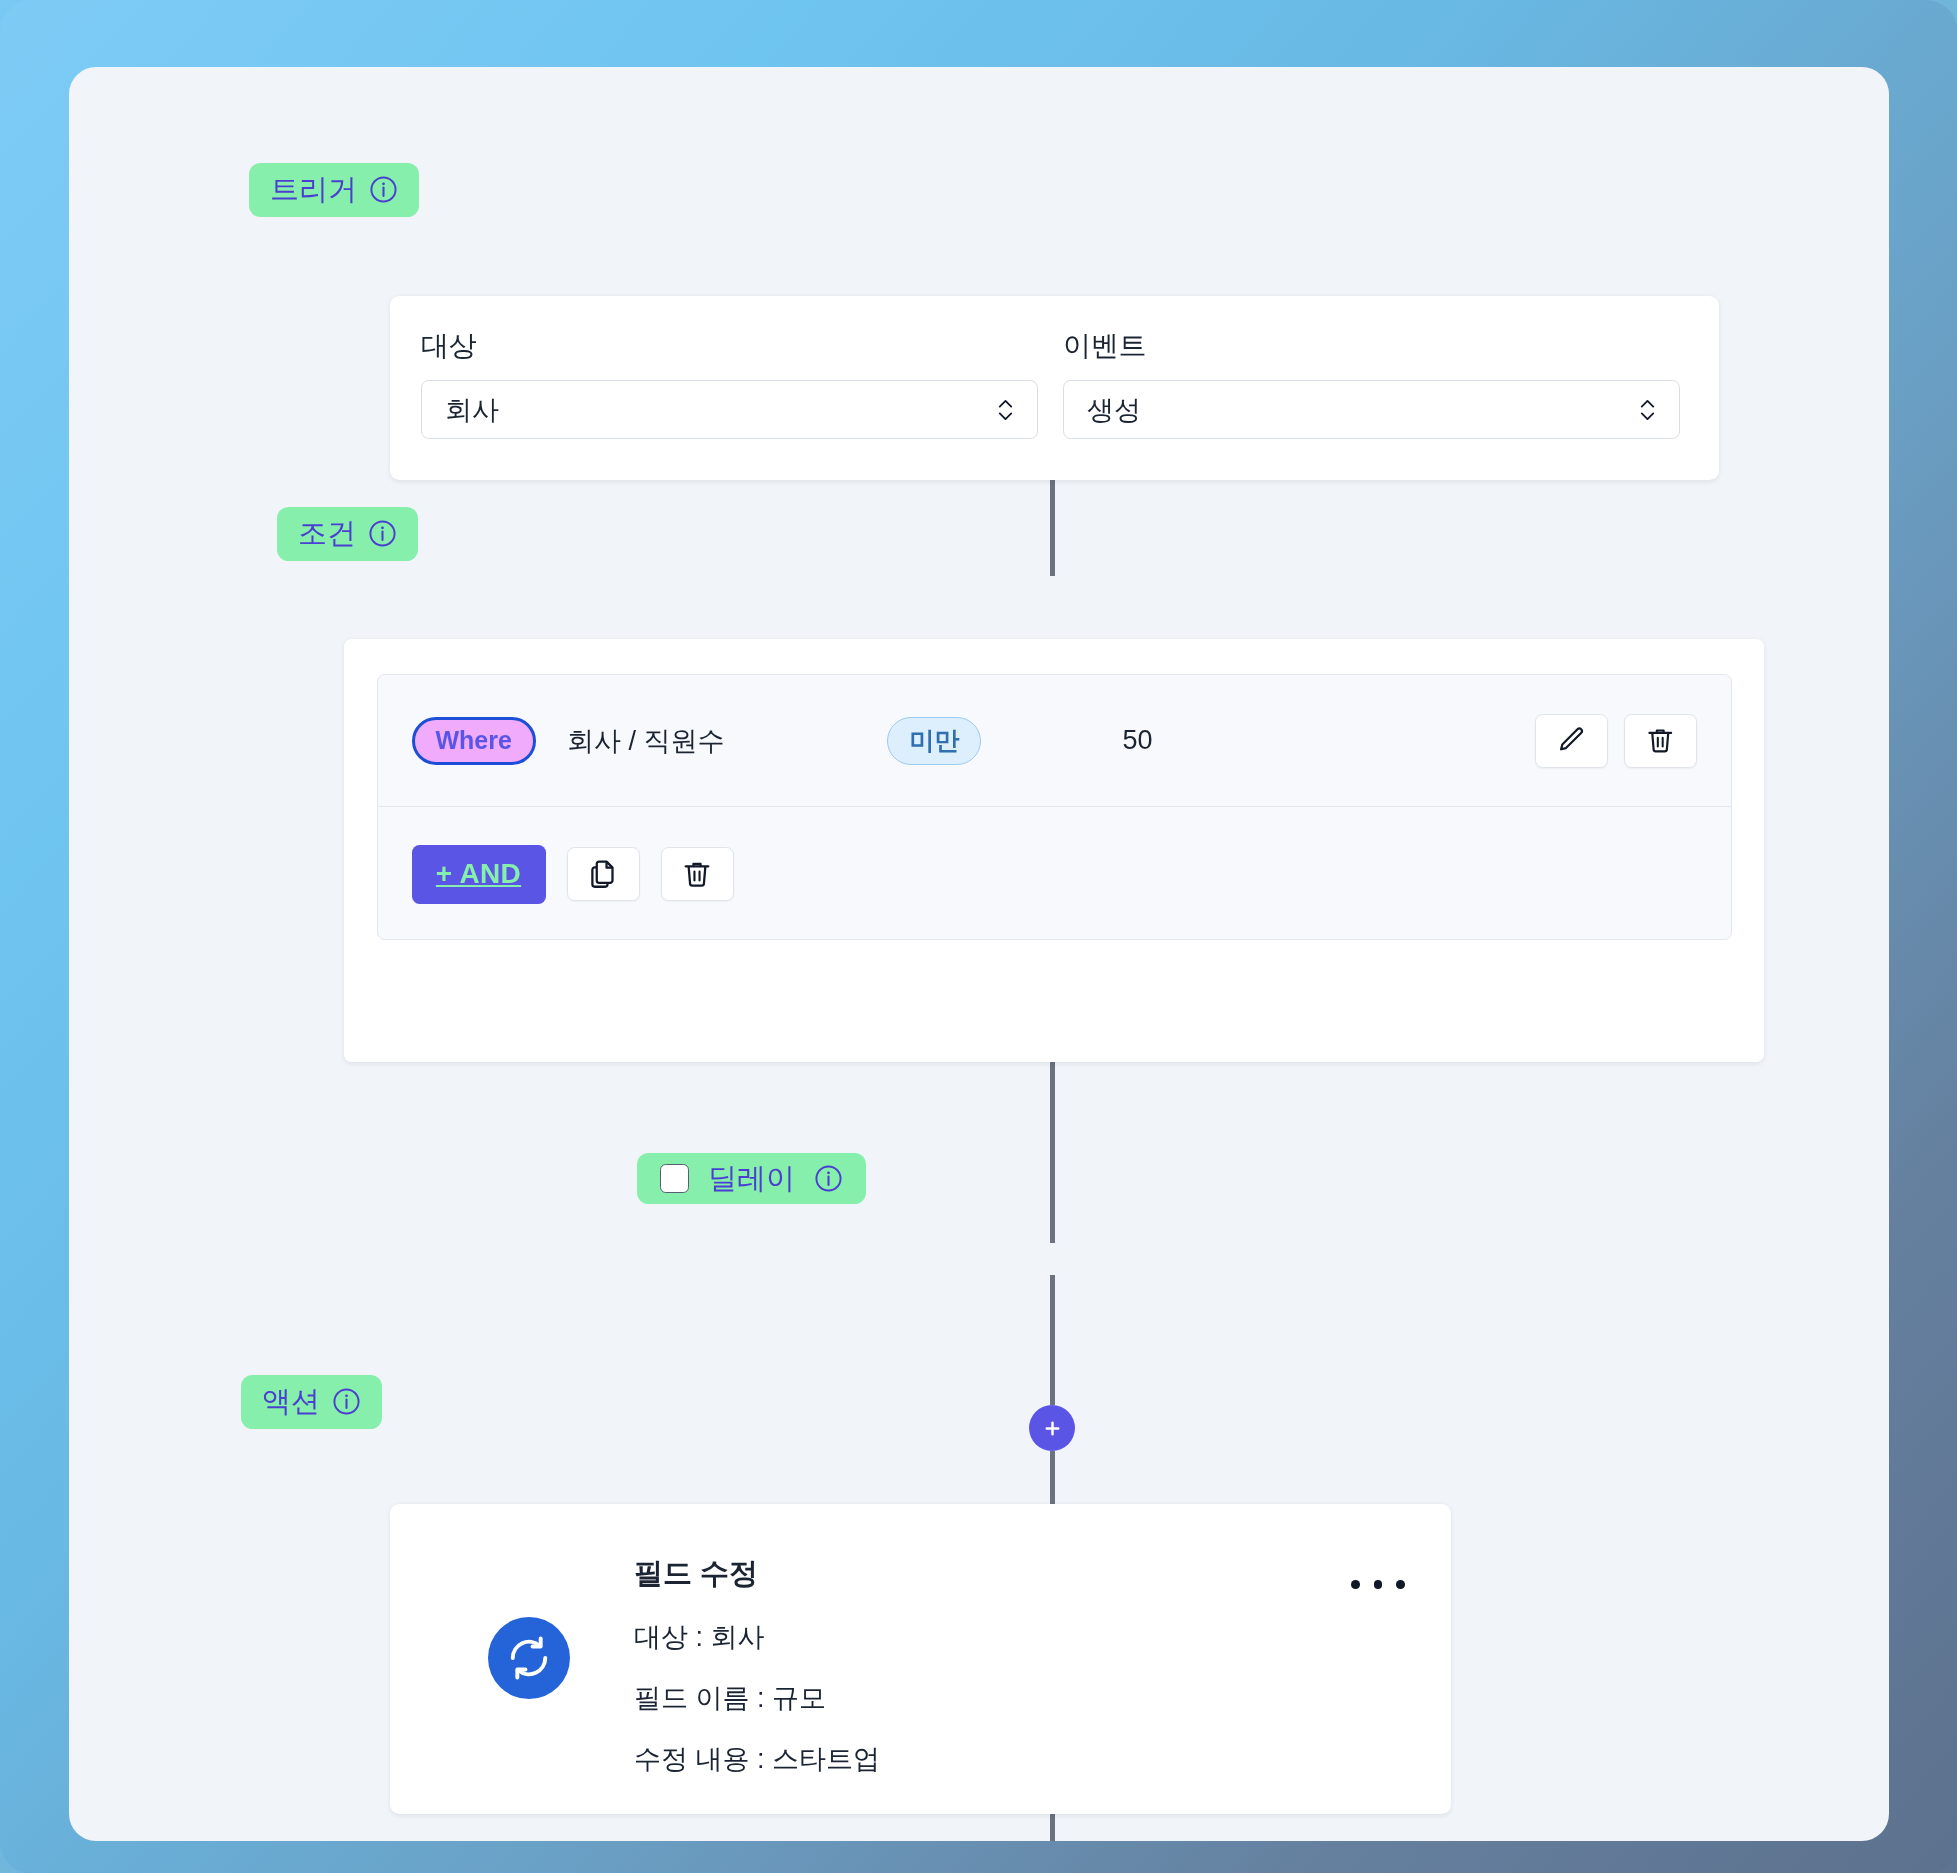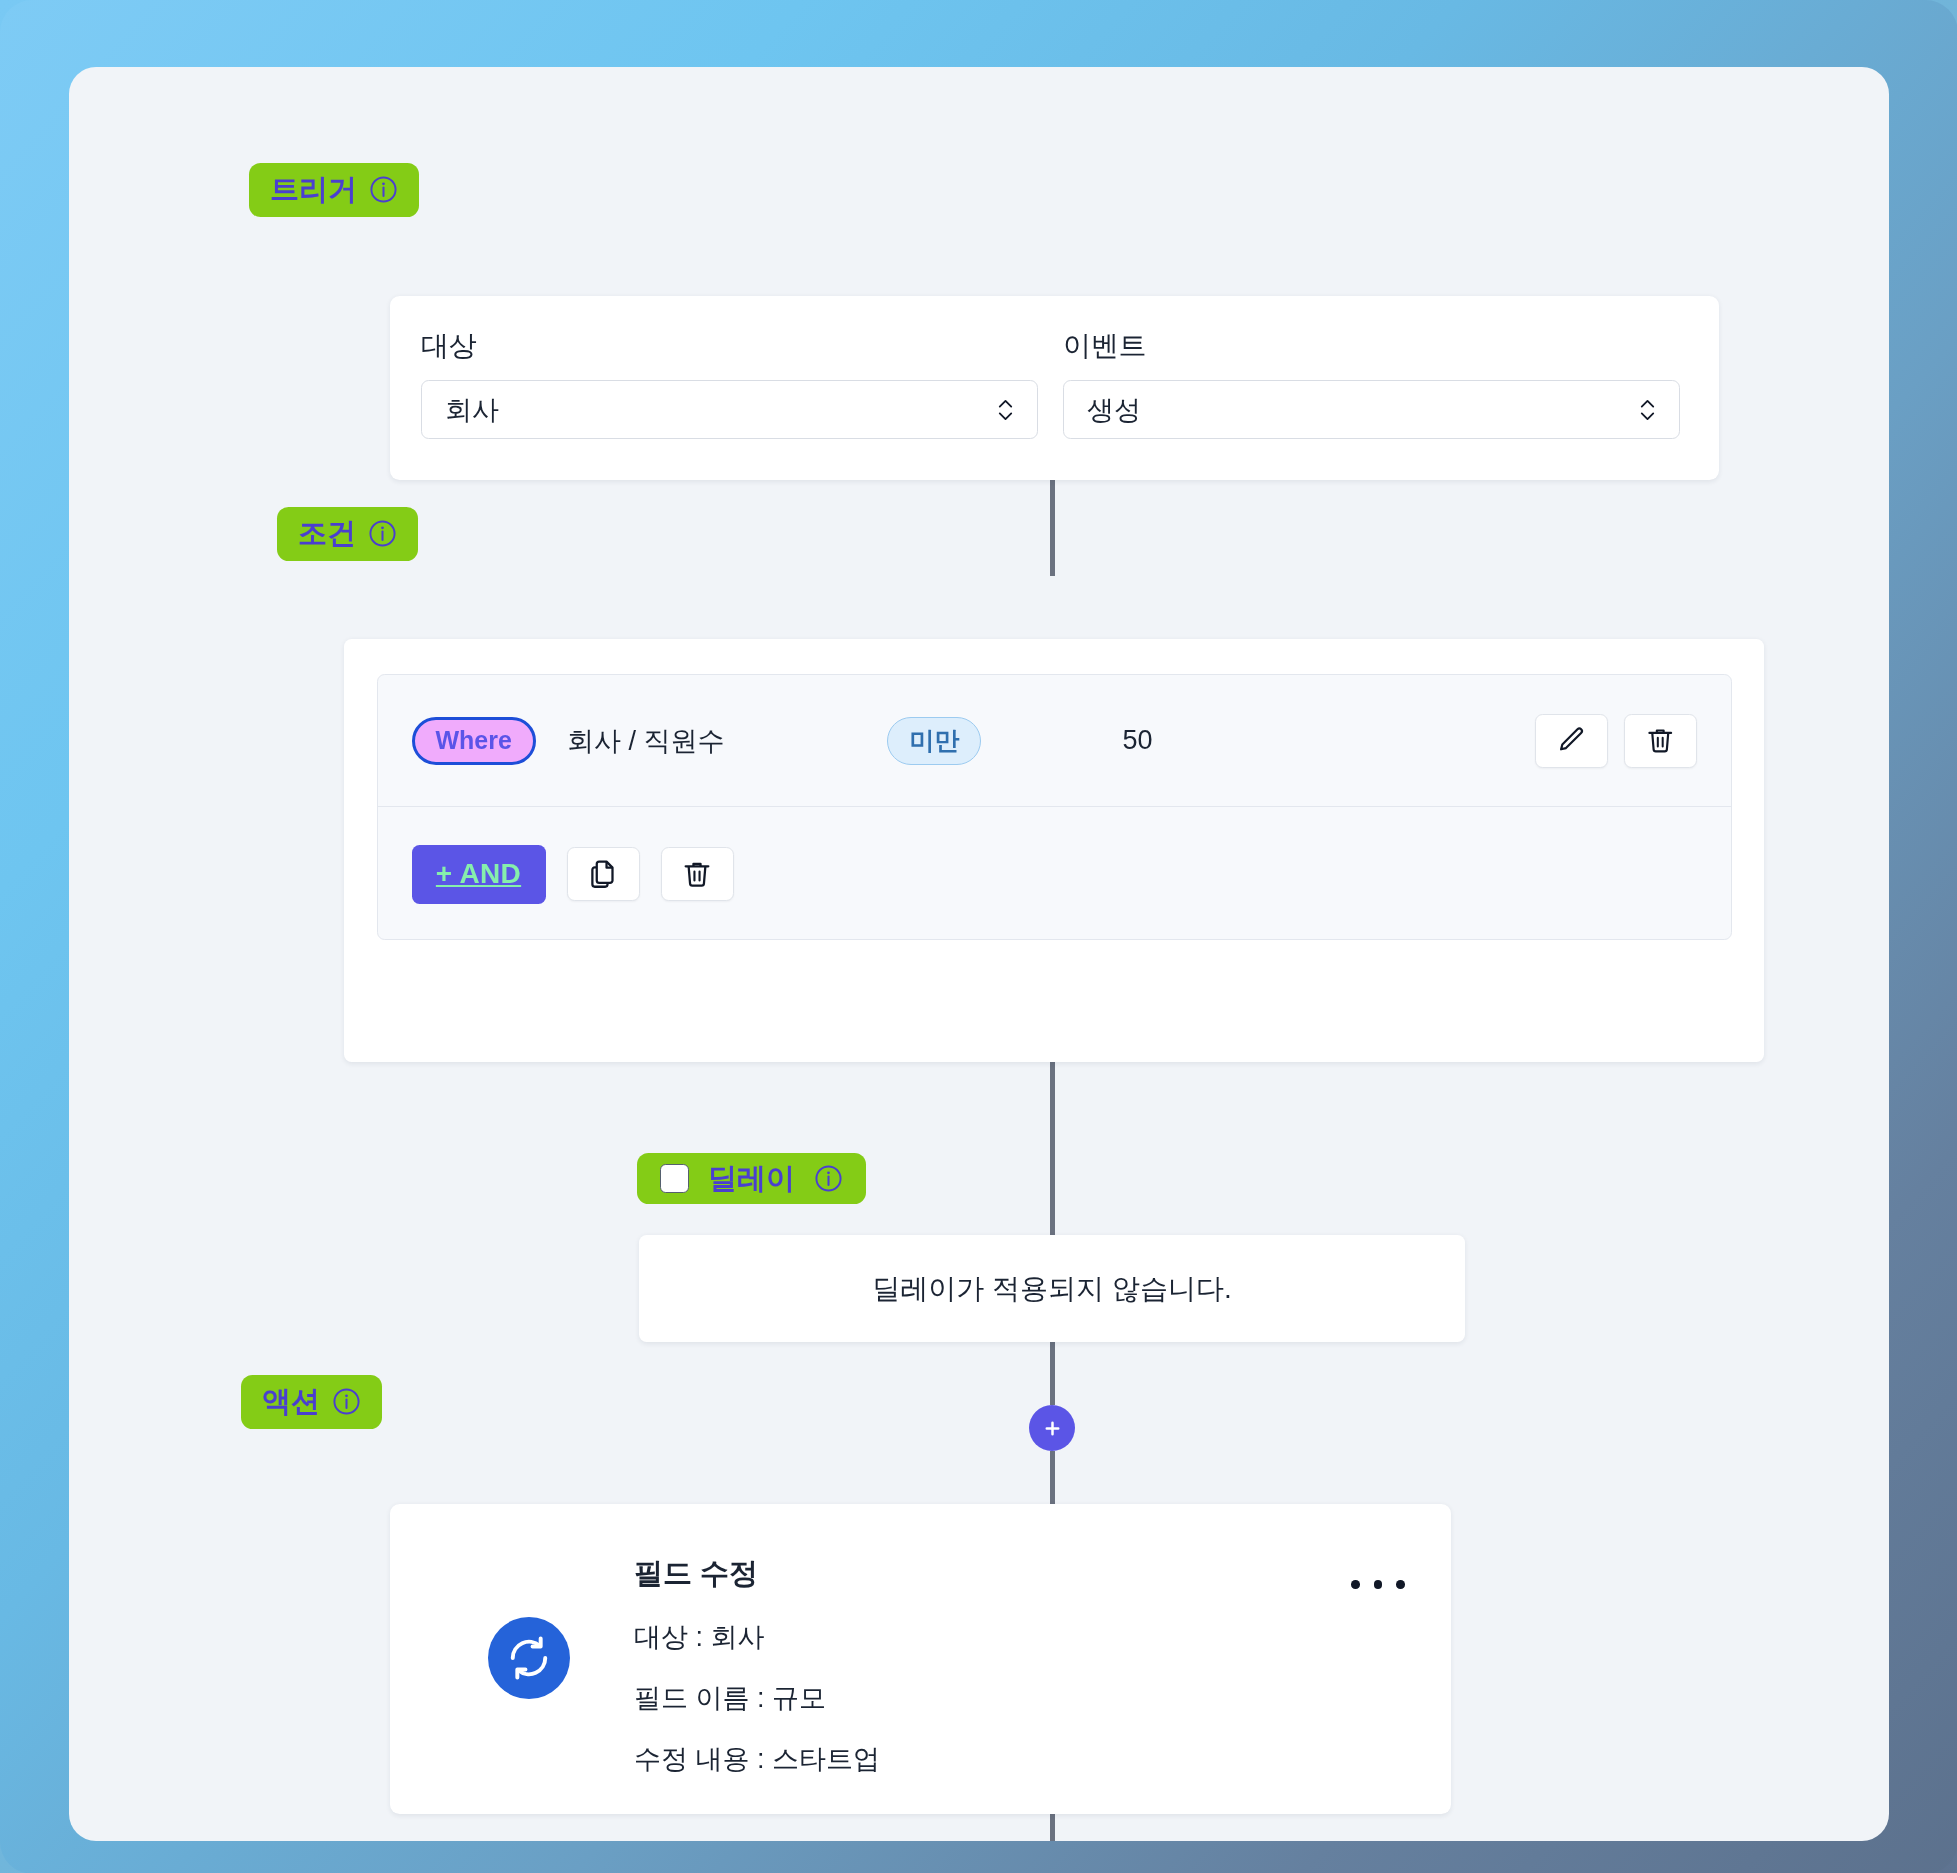--- a/index.html
+++ b/index.html
@@ -46,26 +46,26 @@
     background: #6b7280;
     left: 981px;
   }
 
   
   .section-pill {
     position: absolute;
     display: inline-flex;
     align-items: center;
     gap: 11.5px;
-    background: #84cc16;
+    background: #86efac;
     border-radius: 11.5px;
     padding: 12.4px 21px;
     color: #4b3fd4;
     font-size: 29px;
-    font-weight: 700;
+    font-weight: 400;
     line-height: 1;
     white-space: nowrap;
   }
   .section-pill .pill-text { color: #4a3fd0; }
 
   .info-icon {
     width: 29px; height: 29px;
     display: inline-block;
     flex: 0 0 auto;
   }
@@ -404,23 +404,20 @@
       <span class="pill-text">딜레이</span>
       <span class="info-icon">
         <svg viewBox="0 0 24 24" fill="none">
           <circle cx="12" cy="12" r="10" stroke="#4a3fd0" stroke-width="1.6"></circle>
           <circle cx="12" cy="7.3" r="1.15" fill="#4a3fd0"></circle>
           <path d="M12 10.4v7" stroke="#4a3fd0" stroke-width="1.7" stroke-linecap="round"></path>
         </svg>
       </span>
     </div>
 
-    <div class="card" id="delay-card">
-      <span>딜레이가 적용되지 않습니다.</span>
-    </div>
 
     <div id="plus-node">
       <svg width="23" height="23" viewBox="0 0 24 24" fill="none">
         <path d="M12 6v12M6 12h12" stroke="#ffffff" stroke-width="2.6" stroke-linecap="round"></path>
       </svg>
     </div>
 
     <div class="section-pill" style="left:172px; top:1308px;">
       <span class="pill-text">액션</span>
       <span class="info-icon">

